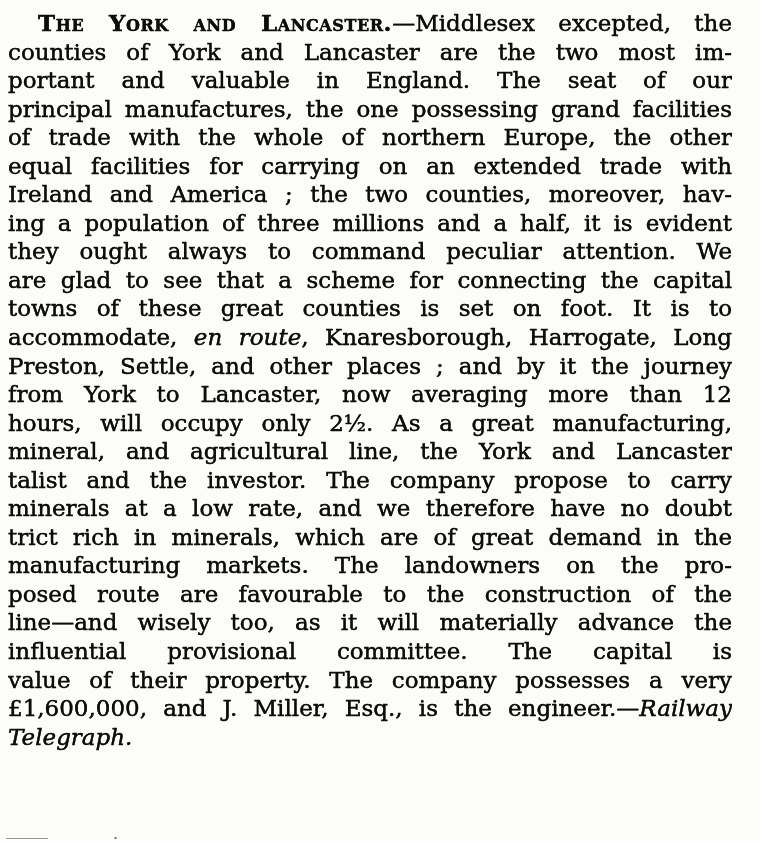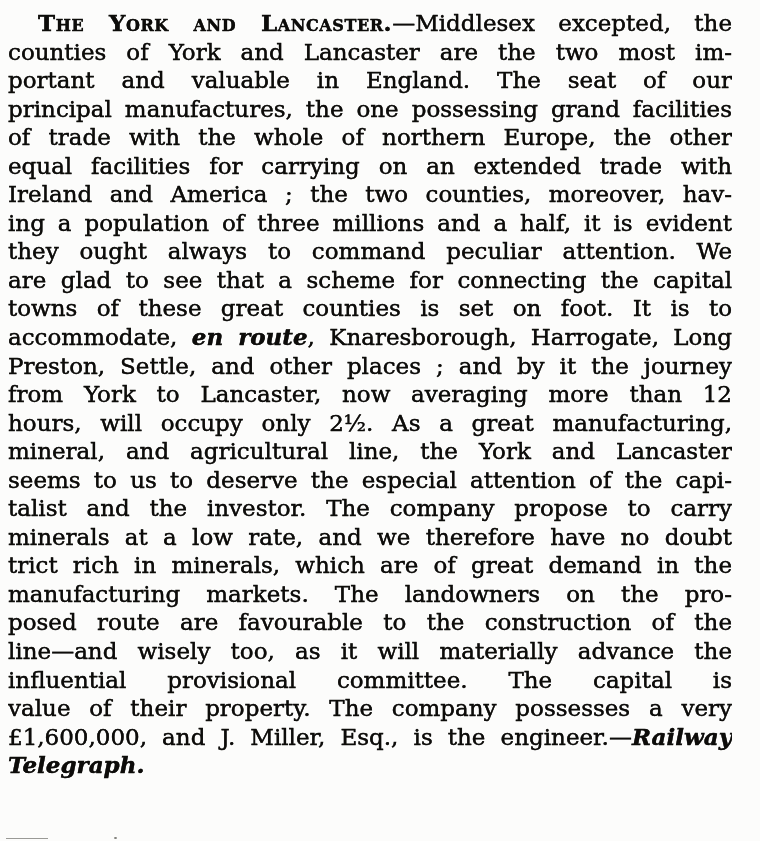--- a/index.html
+++ b/index.html
@@ -37,21 +37,20 @@
   .line.last {
     text-align-last: left;
   }
   .seg-smallcaps {
     font-variant: small-caps;
     font-weight: 700;
     letter-spacing: 0.6px;
   }
   .seg-italic {
     font-style: italic;
-    font-weight: bold;
   }
   .artifact-line {
     position: absolute;
     left: 6px;
     bottom: 2px;
     width: 42px;
     height: 1px;
     background: #9a9a96;
   }
   .artifact-dot {
@@ -78,21 +77,20 @@
       <div class="line"><span>Ireland and America ; the two counties, moreover, hav-</span></div>
       <div class="line"><span>ing a population of three millions and a half, it is evident</span></div>
       <div class="line"><span>they ought always to command peculiar attention. We</span></div>
       <div class="line"><span>are glad to see that a scheme for connecting the capital</span></div>
       <div class="line"><span>towns of these great counties is set on foot. It is to</span></div>
       <div class="line"><span>accommodate, </span><span class="seg-italic">en route</span><span>, Knaresborough, Harrogate, Long</span></div>
       <div class="line"><span>Preston, Settle, and other places ; and by it the journey</span></div>
       <div class="line"><span>from York to Lancaster, now averaging more than 12</span></div>
       <div class="line"><span>hours, will occupy only 2½. As a great manufacturing,</span></div>
       <div class="line"><span>mineral, and agricultural line, the York and Lancaster</span></div>
-      <div class="line"><span>seems to us to deserve the especial attention of the capi-</span></div>
       <div class="line"><span>talist and the investor. The company propose to carry</span></div>
       <div class="line"><span>minerals at a low rate, and we therefore have no doubt</span></div>
       <div class="line"><span>trict rich in minerals, which are of great demand in the</span></div>
       <div class="line"><span>manufacturing markets. The landowners on the pro-</span></div>
       <div class="line"><span>posed route are favourable to the construction of the</span></div>
       <div class="line"><span>line—and wisely too, as it will materially advance the</span></div>
       <div class="line"><span>influential provisional committee. The capital is</span></div>
       <div class="line"><span>value of their property. The company possesses a very</span></div>
       <div class="line"><span>£1,600,000, and J. Miller, Esq., is the engineer.—</span><span class="seg-italic">Railway</span></div>
       <div class="line last"><span class="seg-italic">Telegraph.</span></div>

